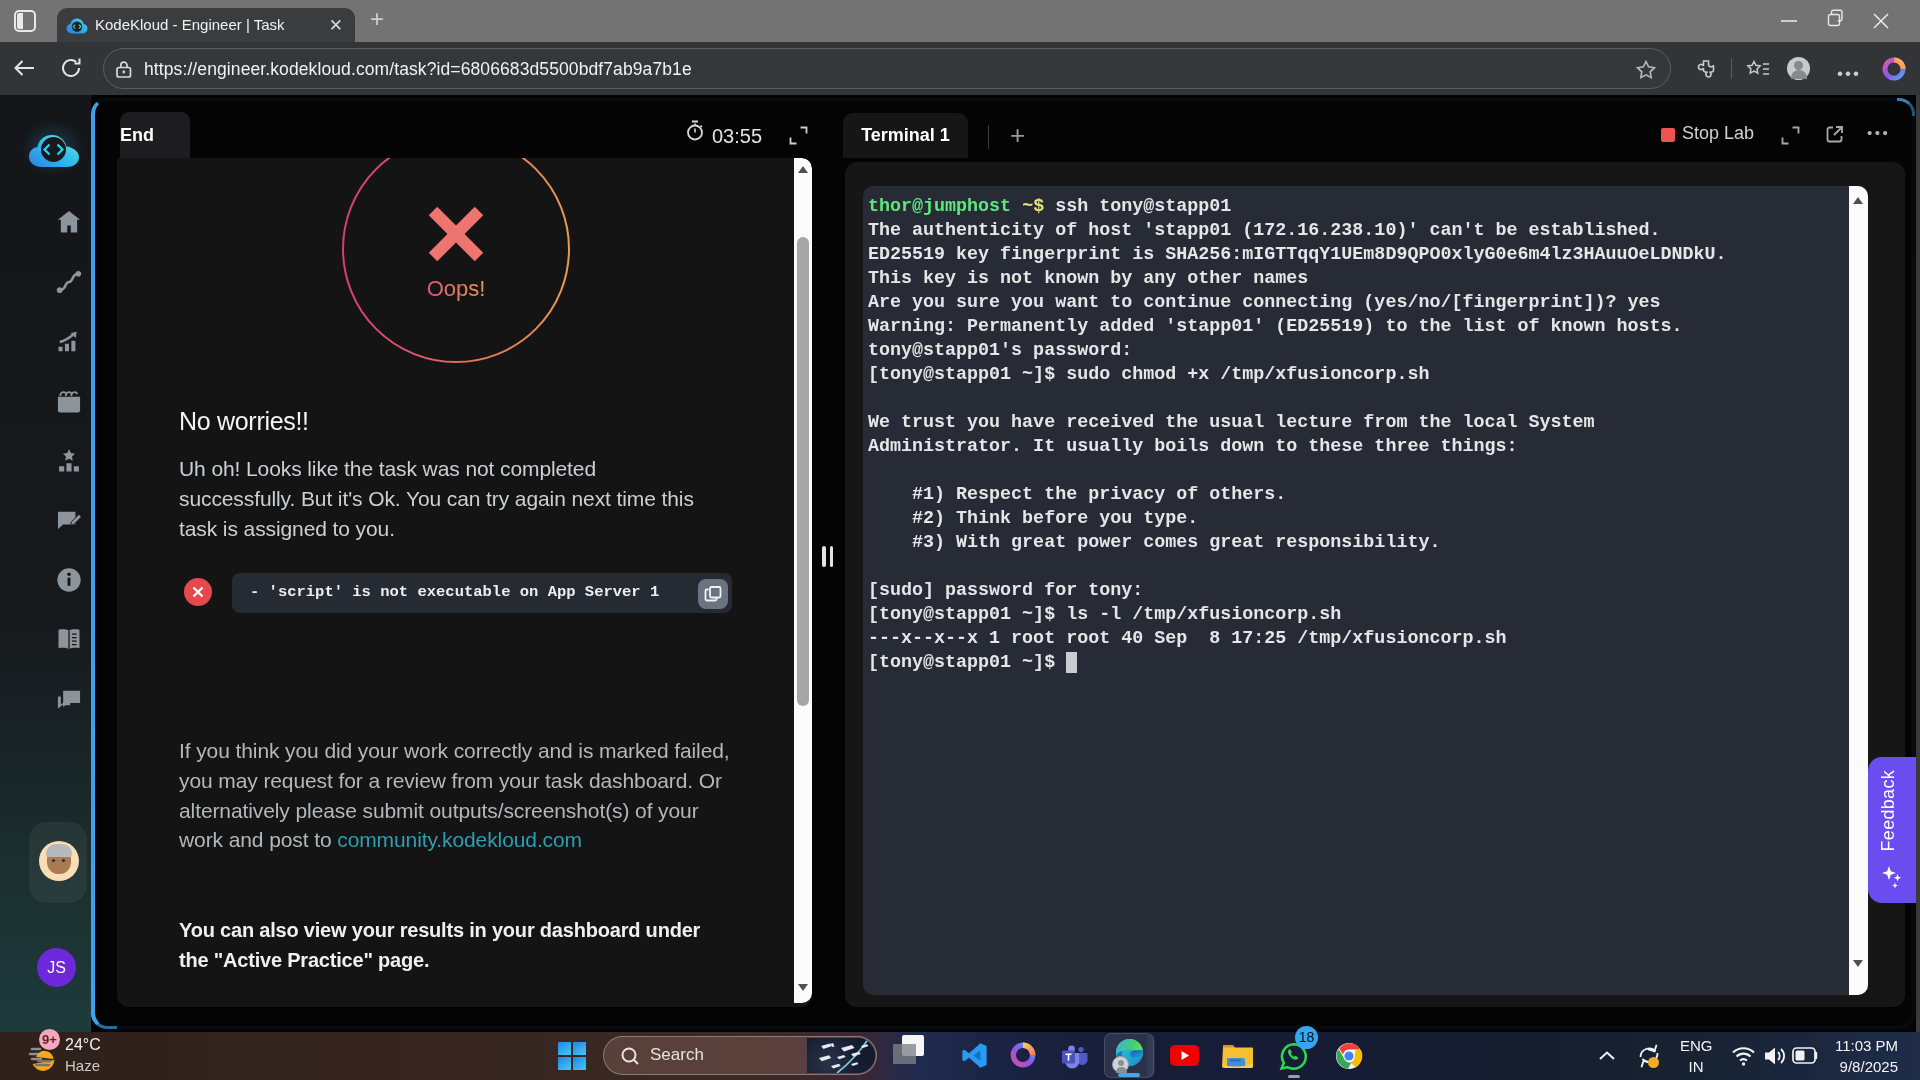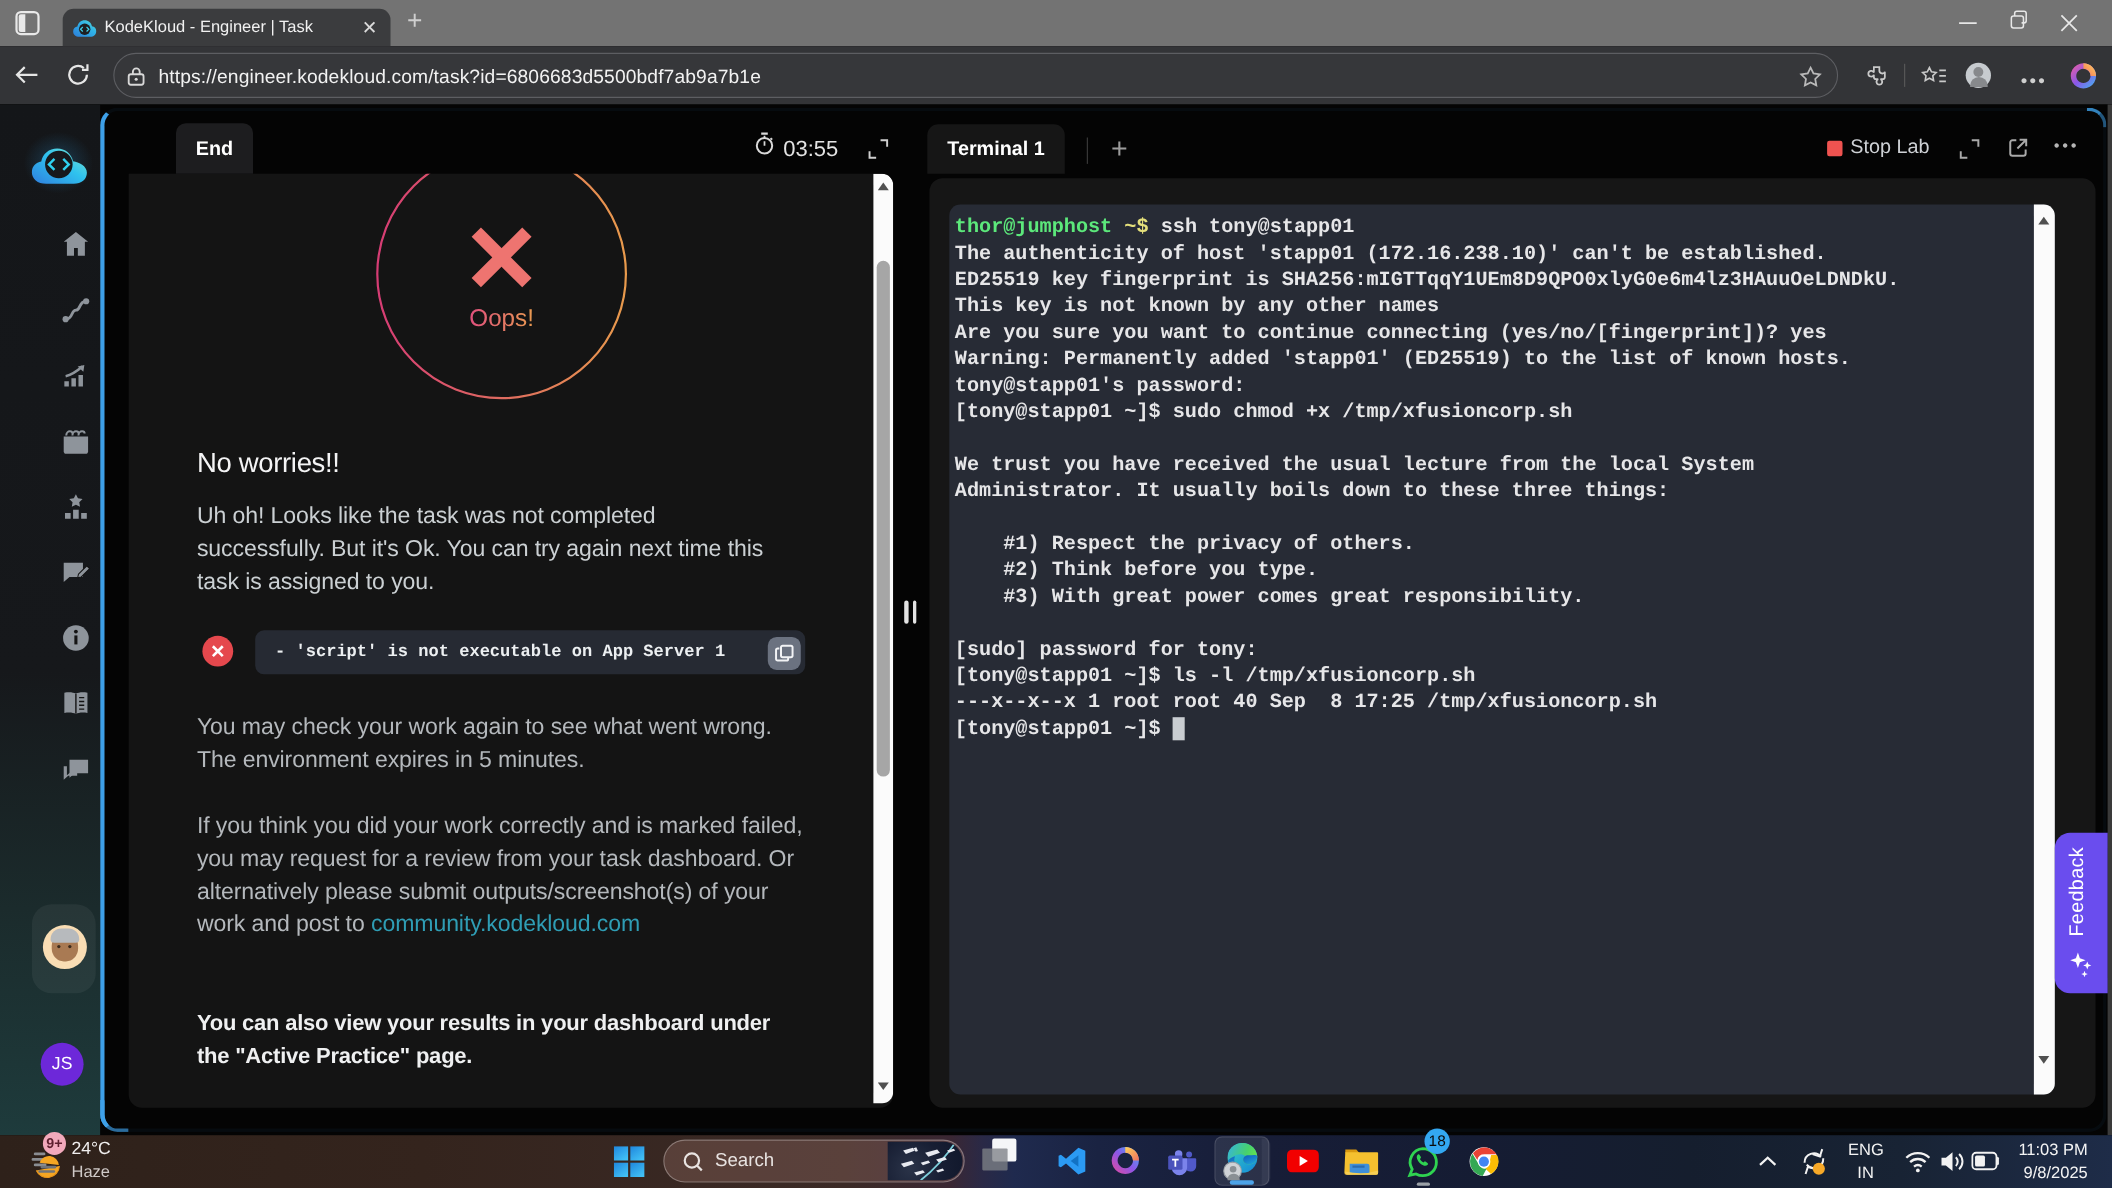--- a/index.html
+++ b/index.html
@@ -21,21 +21,21 @@
   #sidebar { position:absolute; left:0; top:0; width:91px; height:937px;
      background:linear-gradient(180deg,#141619 0%,#16181b 55%,#1b2b2c 78%,#1e3b3c 100%); }
   #blueborder { position:absolute; left:91px; top:3px; width:1824px; height:931px; border:3px solid rgba(62,160,232,0.05); border-left:4px solid #3ea0e8; border-radius:16px; }
   #arcTR { position:absolute; left:1897px; top:3px; width:18px; height:18px; border-top:3px solid rgba(62,160,232,0.8); border-right:3px solid rgba(62,160,232,0.5); border-radius:0 16px 0 0; }
   #arcBL { position:absolute; left:91px; top:905px; width:26px; height:29px; border-bottom:3px solid rgba(62,160,232,0.65); border-left:4px solid #3ea0e8; border-radius:0 0 0 16px; }
   .sic { position:absolute; left:55px; width:28px; height:28px; }
   #avtile { position:absolute; left:29px; top:727px; width:58px; height:81px; background:rgba(255,255,255,0.055); border-radius:18px; }
   #avface { position:absolute; left:39px; top:746px; width:40px; height:40px; border-radius:50%; background:#f9ddb4; overflow:hidden;}
   #jscirc { position:absolute; left:37px; top:853px; width:39px; height:39px; border-radius:50%; background:#6d28d9; color:#fff; font-size:16px; text-align:center; line-height:39px; }
   
-  #endtab { position:absolute; left:120px; top:17px; width:70px; height:46px; background:#1d1d1f; border-radius:9px 9px 0 0; color:#fff; font-size:18px; font-weight:700; text-align:center; line-height:46px;margin-left:40px; }
+  #endtab { position:absolute; left:120px; top:17px; width:70px; height:46px; background:#1d1d1f; border-radius:9px 9px 0 0; color:#fff; font-size:18px; font-weight:700; text-align:left; line-height:46px; }
   #timer { position:absolute; left:712px; top:30px; font-size:20px; color:#e3e3e3; }
   #lpanel { position:absolute; left:117px; top:63px; width:695px; height:849px; background:#141414; border-radius:0 10px 12px 12px; overflow:hidden; }
   
   #lsb { position:absolute; right:0px; top:0px; width:18px; height:845px; background:#fbfbfb; border-radius:0 10px 10px 0;}
   #lsbthumb { position:absolute; left:3px; top:79px; width:12px; height:469px; background:#a6a6a6; border-radius:7px; }
   .arrow-up { width:0; height:0; border-left:5px solid transparent; border-right:5px solid transparent; border-bottom:7px solid #505050; position:absolute; left:4px;}
   .arrow-dn { width:0; height:0; border-left:5px solid transparent; border-right:5px solid transparent; border-top:7px solid #505050; position:absolute; left:4px;}
   #oops-circle { position:absolute; left:224px; top:-24px; }
   #nowor { position:absolute; left:62px; top:249px; font-size:25px; letter-spacing:-0.3px; color:#f4f4f5; }
   .para { position:absolute; left:62px; font-size:21px; line-height:29.8px; color:#b4b8bc; letter-spacing:-0.1px; }
@@ -257,21 +257,20 @@
             <path d="M9.5 9.5 L18.5 18.5 M18.5 9.5 L9.5 18.5" stroke="#fff" stroke-width="2.4"></path>
           </svg></div>
       <div id="errbox">
         <span id="errtext">- 'script' is not executable on App Server 1</span>
         <div id="copybtn"><svg width="30" height="30" viewBox="0 0 30 30">
               <rect x="12" y="8" width="10.5" height="10.5" rx="1.5" fill="none" stroke="#f2f3f5" stroke-width="1.8"></rect>
               <path d="M18.5 18.5 v1.5 a1.5 1.5 0 0 1 -1.5 1.5 h-8 a1.5 1.5 0 0 1 -1.5 -1.5 v-8 a1.5 1.5 0 0 1 1.5 -1.5 H10.5" fill="none" stroke="#f2f3f5" stroke-width="1.8"></path>
             </svg></div>
       </div>
     </div>
-    <div class="para" style="top:488px;">You may check your work again to see what went wrong.<br>The environment expires in 5 minutes.</div>
     <div class="para" style="top:578px;">If you think you did your work correctly and is marked failed,<br>you may request for a review from your task dashboard. Or<br>alternatively please submit outputs/screenshot(s) of your<br>work and post to <a class="link">community.kodekloud.com</a></div>
     <div class="para" style="top:758px; color:#eff0f1; font-weight:700; font-size:20px; letter-spacing:-0.2px;">You can also view your results in your dashboard under<br>the "Active Practice" page.</div>
     <div id="lsb">
       <div class="arrow-up" style="top:8px"></div>
       <div id="lsbthumb"></div>
       <div class="arrow-dn" style="bottom:12px"></div>
     </div>
   </div>
 
   <div id="terminaltab">Terminal 1</div>

